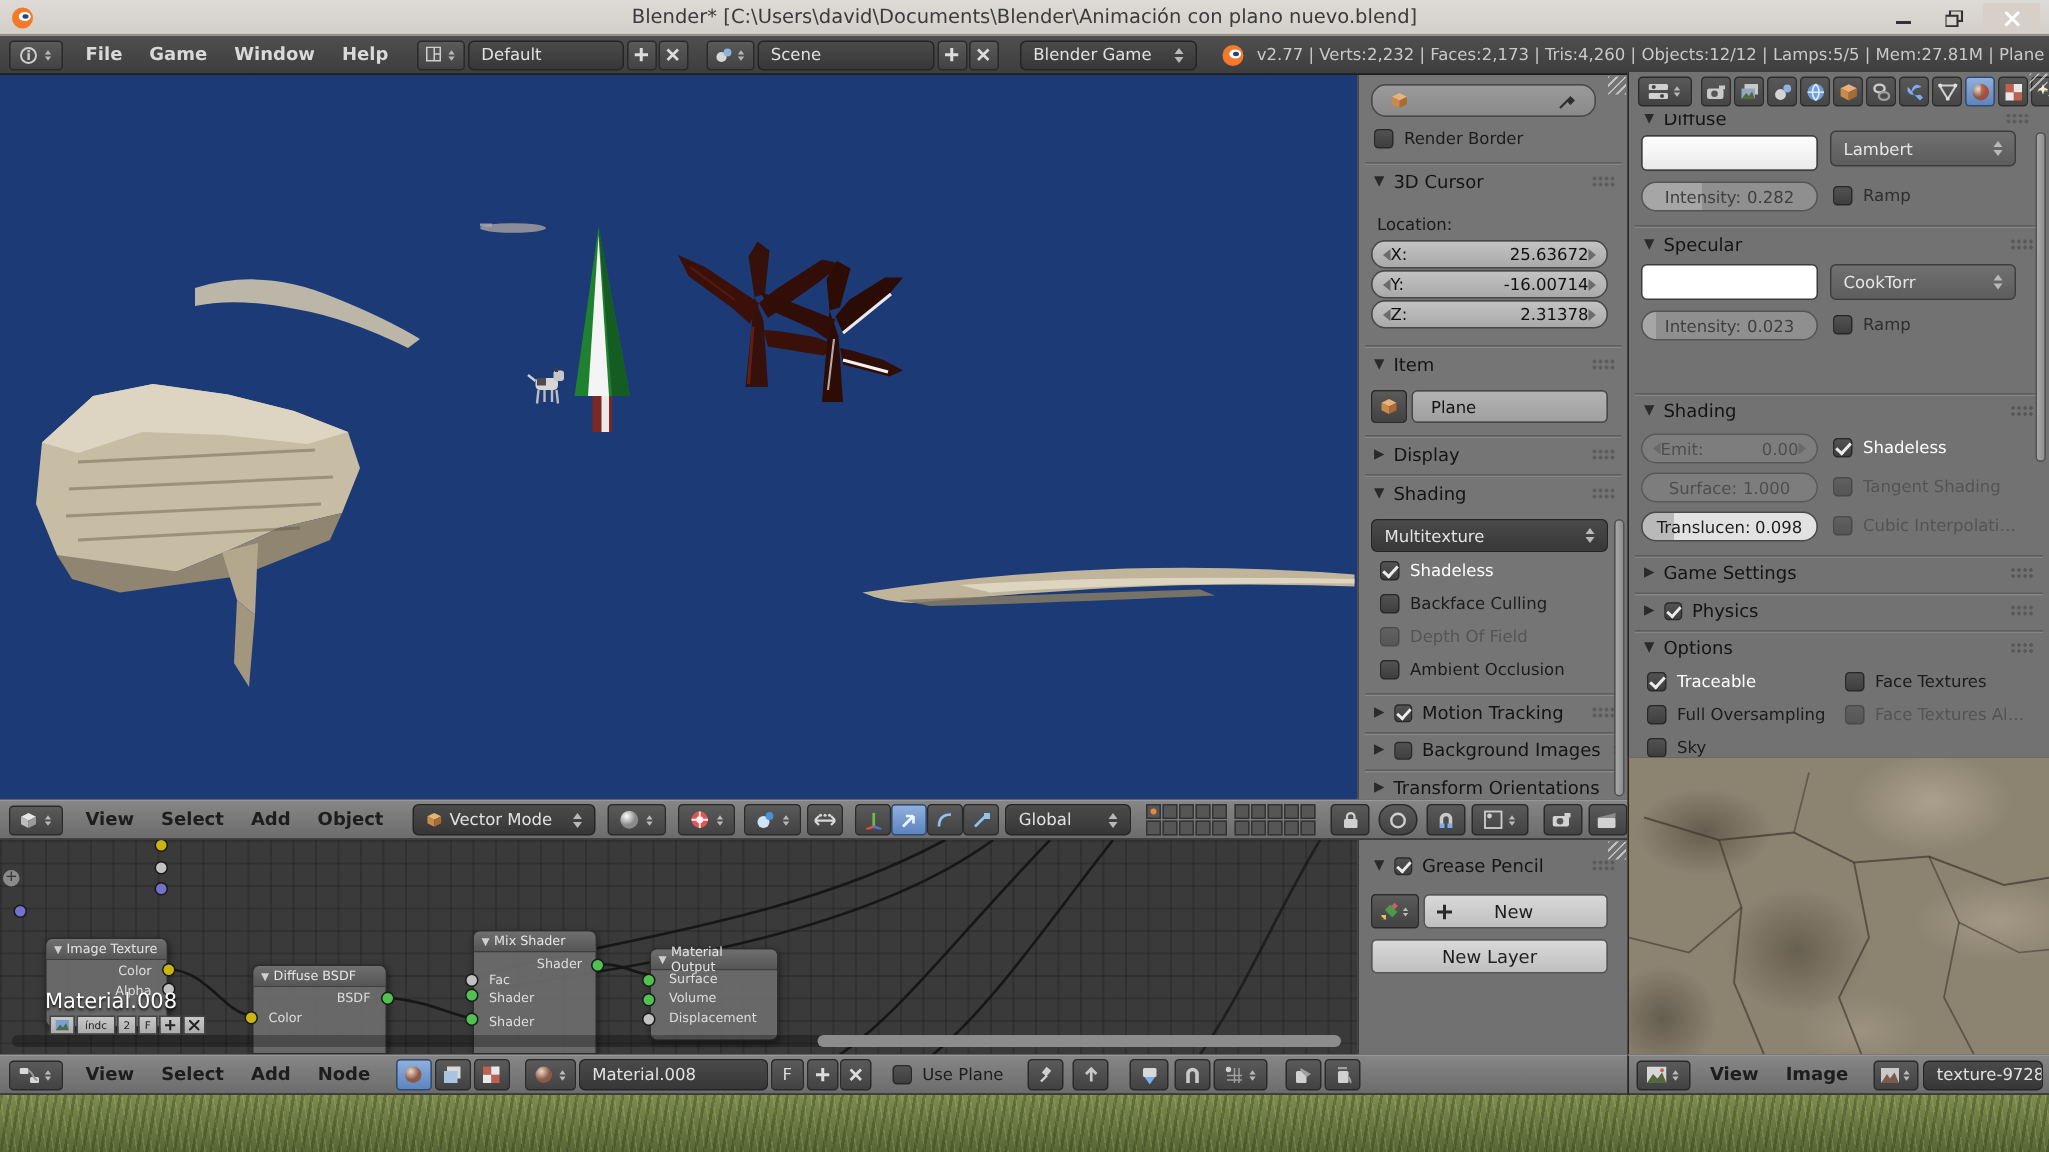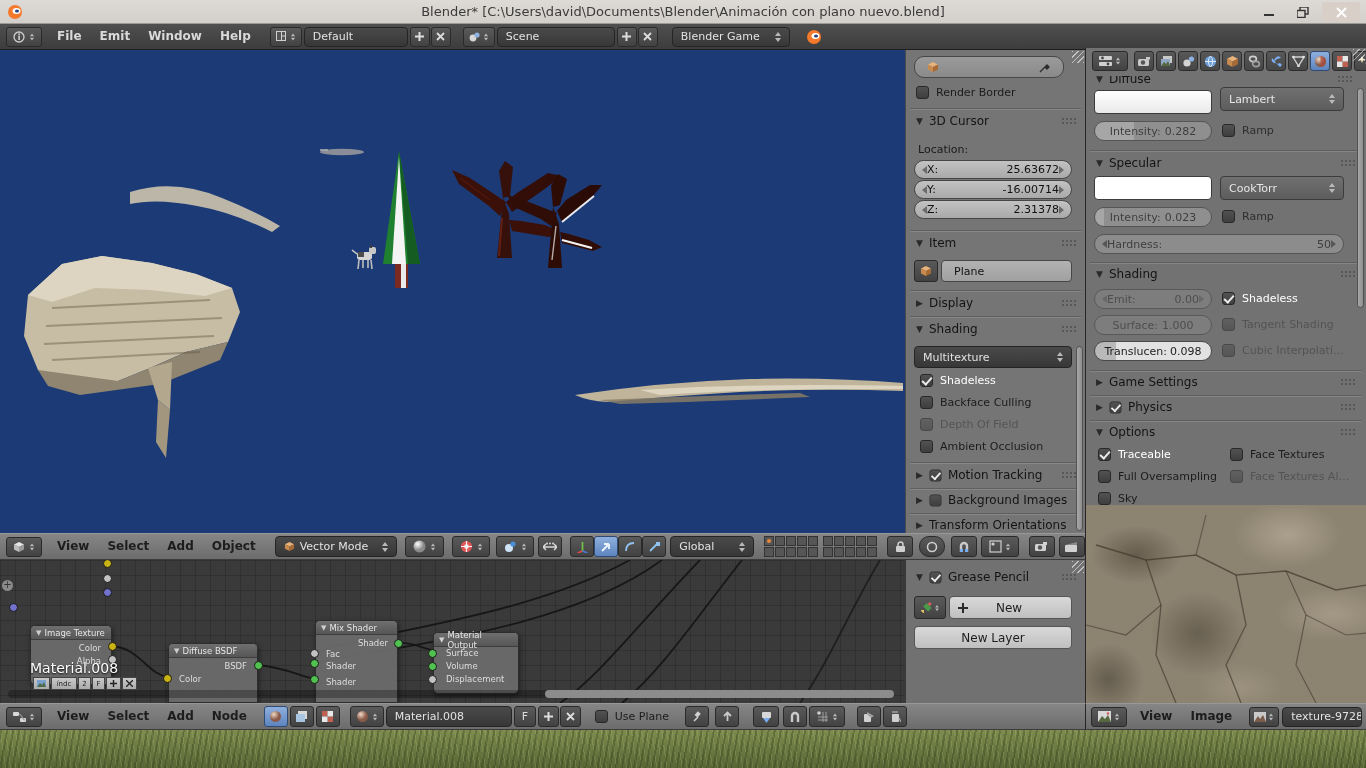--- a/index.html
+++ b/index.html
@@ -135,21 +135,21 @@
   <div class="abs ibar row">
     <div class="sqbtn" style="width:36px;height:20px;margin-left:6px">
       <svg width="12" height="12" viewBox="0 0 12 12">
         <circle cx="6" cy="6" r="5" fill="none" stroke="#cfcfcf" stroke-width="1.3"></circle>
           <rect x="5.3" y="4.5" width="1.6" height="4.5" fill="#cfcfcf"></rect>
           <rect x="5.3" y="2.4" width="1.6" height="1.5" fill="#cfcfcf"></rect>
       </svg>
       <span class="dd-arr" style="margin-left:4px;transform:scale(.7)"></span>
     </div>
     <span class="m" style="margin-left:6px">File</span>
-    <span class="m">Emit</span>
+    <span class="m">Game</span>
     <span class="m">Window</span>
     <span class="m">Help</span>
 
     <div class="sqbtn" style="width:32px;height:20px;margin-left:10px">
       <svg width="11" height="11">
         <rect x="0" y="0" width="10" height="10" fill="#cfcfcf"></rect>
           <rect x="1" y="1" width="4" height="8" fill="#555"></rect>
           <rect x="6" y="1" width="3" height="3.5" fill="#555"></rect>
           <rect x="6" y="5.5" width="3" height="3.5" fill="#555"></rect>
       </svg>
@@ -193,20 +193,21 @@
     <div class="dd-dark" style="width:118px;height:20px;margin-left:14px">
       <span>Blender Game</span>
       <span class="dd-arr"></span>
     </div>
 
     <svg style="margin-left:16px" width="16" height="16" viewBox="0 0 16 16">
       <circle cx="8" cy="8" r="7" fill="#f5792a"></circle>
         <ellipse cx="9.5" cy="7" rx="4" ry="3" fill="#fff"></ellipse>
         <ellipse cx="10" cy="7" rx="2" ry="1.5" fill="#23447e"></ellipse>
     </svg>
+    <span class="stats" style="margin-left:8px">v2.77 | Verts:2,232 | Faces:2,173 | Tris:4,260 | Objects:12/12 | Lamps:5/5 | Mem:27.81M | Plane</span>
   </div>
 
   <div class="abs" style="left:0;top:50px;width:905px;height:483px;background:#1c3a75;overflow:hidden">
     <svg width="905" height="483" viewBox="0 0 905 483">
 
       <g>
         <path d="M130,142 q45,-14 92,6 q35,14 58,28 l-8,6 q-40,-20 -75,-26 q-40,-8 -67,-2 z" fill="#cdc4ad" opacity=".9"></path>
         <path d="M28,245 L62,214 L102,206 L152,213 L196,224 L232,238 L240,262 L228,292 L186,302 L150,318 L118,331 L70,338 L38,320 L24,286 Z" fill="#c7bda4"></path>
         <path d="M28,245 L62,214 L102,206 L152,213 L196,224 L232,238 L205,246 L150,240 L95,238 L52,252 Z" fill="#ddd5c1"></path>
         <path d="M38,320 L118,331 L150,318 L186,302 L228,292 L220,310 L160,334 L80,345 L48,336 Z" fill="#8f8570"></path>
@@ -890,26 +891,20 @@
       <span class="dd-arr"></span>
     </div>
     <div class="abs pill" style="left:8px;top:159px;width:118px;height:20px;background:linear-gradient(90deg,#a6a6a6 0 8%,#8f8f8f 8%);color:#3f3f3f;border-color:#555;justify-content:center;gap:4px">
       <span>Intensity:</span>
       <span>0.023</span>
     </div>
     <div class="abs row" style="left:136px;top:162px">
       <span class="cb"></span>
       <span class="cl" style="color:#2e2e2e">Ramp</span>
     </div>
-    <div class="abs pill" style="left:8px;top:186px;width:250px;height:20px;background:#8c8c8c;color:#3f3f3f;border-color:#555">
-      <span class="sa sal"></span>
-      <span>Hardness:</span>
-      <span>50</span>
-      <span class="sa sar"></span>
-    </div>
 
     <div class="abs sep" style="left:4px;right:4px;top:214px"></div>
     <div class="abs phead" style="left:10px;top:219px;right:10px">
       <span class="tri">▼</span>
       <span>Shading</span>
       <span class="grip"></span>
     </div>
     <div class="abs pill slider-dis" style="left:8px;top:241px;width:118px;height:20px">
       <span class="sa sal"></span>
       <span>Emit:</span>

